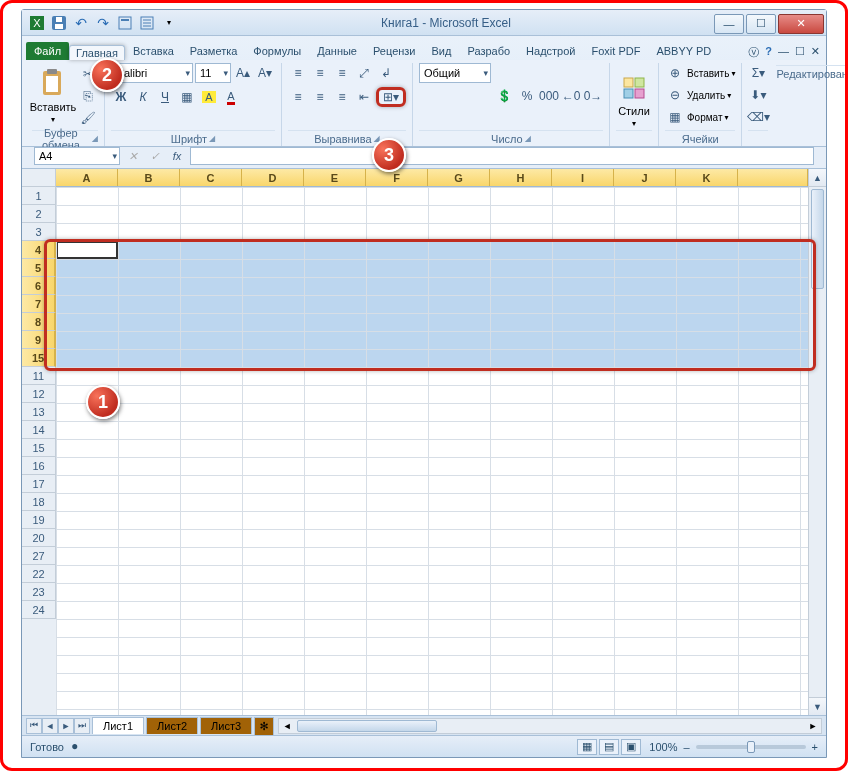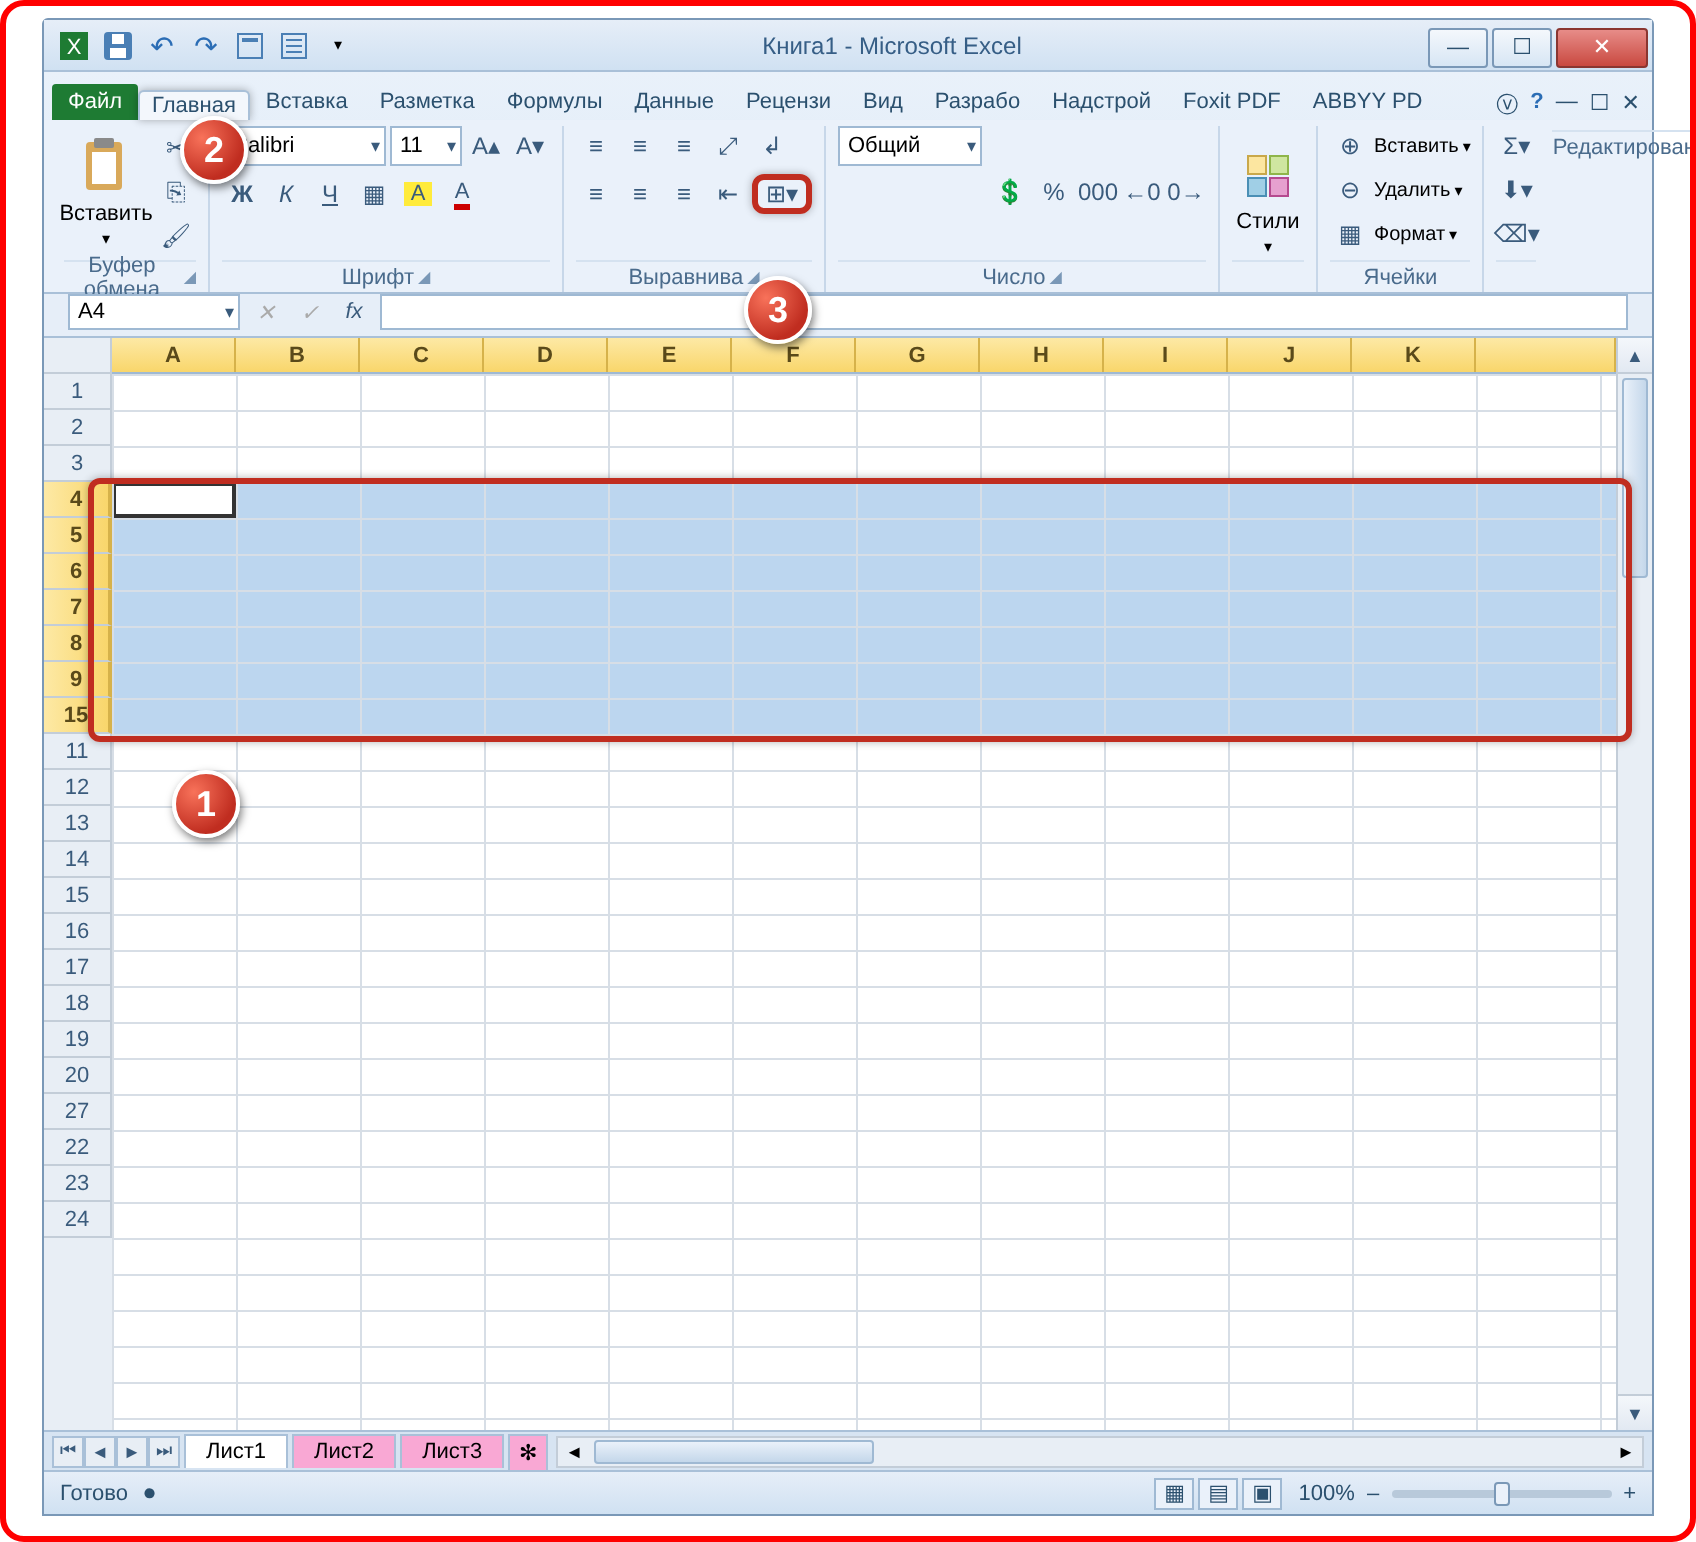--- a/index.html
+++ b/index.html
@@ -51,21 +51,21 @@
 .active-cell{position:absolute;width:62px;height:18px;background:#fff;border:2px solid #333;}
 .sel-border{position:absolute;border:3px solid #c02d20;border-radius:6px;pointer-events:none;box-shadow:0 0 4px rgba(0,0,0,.3);}
 .vscroll{position:absolute;top:0;right:0;bottom:0;width:18px;background:#e8eef5;border-left:1px solid #c3cdd8;}
 .vscroll .arr{height:18px;display:flex;align-items:center;justify-content:center;font-size:9px;color:#3a5b7c;background:linear-gradient(#f4f7fb,#e2e9f2);border-bottom:1px solid #c3cdd8;}
 .vscroll .arr.bot{position:absolute;bottom:0;width:100%;border-top:1px solid #c3cdd8;border-bottom:none;}
 .vscroll .thumb{position:absolute;top:20px;left:2px;right:2px;height:100px;background:linear-gradient(90deg,#eaf1fa,#c4d7ea);border:1px solid #9fb9d3;border-radius:2px;}
 .sheet-tabs{height:20px;background:#d7e4f2;border-top:1px solid #a9c0d8;display:flex;align-items:center;padding-left:4px;}
 .tab-nav{display:flex;gap:0;}
 .tab-nav .tn{width:16px;height:16px;display:flex;align-items:center;justify-content:center;font-size:9px;color:#3a5b7c;border:1px solid #a9c0d8;background:#e8eef5;}
 .sheet-tab{padding:2px 10px;background:#fff;border:1px solid #a9c0d8;border-bottom:none;margin-left:2px;font-size:11px;}
-.sheet-tab.inactive{background:#f9a8d4;text-align:center;}
+.sheet-tab.inactive{background:#a16207;text-align:center;}
 .hscroll{flex:1;margin:0 4px;height:16px;background:#e8eef5;border:1px solid #c3cdd8;position:relative;}
 .hscroll .harr{width:16px;height:100%;position:absolute;display:flex;align-items:center;justify-content:center;font-size:9px;}
 .hscroll .harr.r{right:0;}
 .hscroll .hthumb{position:absolute;left:18px;top:1px;bottom:1px;width:140px;background:linear-gradient(#eaf1fa,#c4d7ea);border:1px solid #9fb9d3;border-radius:2px;}
 .status-bar{height:22px;background:linear-gradient(#e6eef8,#d0e1f2);border-top:1px solid #a9c0d8;display:flex;align-items:center;padding:0 8px;font-size:11px;color:#2b506e;}
 .status-bar .spacer{flex:1;}
 .status-bar .views{display:flex;gap:2px;}
 .status-bar .vbtn{width:20px;height:16px;border:1px solid #9fb9d3;background:#eaf1fa;display:flex;align-items:center;justify-content:center;}
 .zoom{display:flex;align-items:center;gap:6px;margin-left:8px;}
 .slider{width:110px;height:4px;background:#b8c9da;position:relative;border-radius:2px;}

